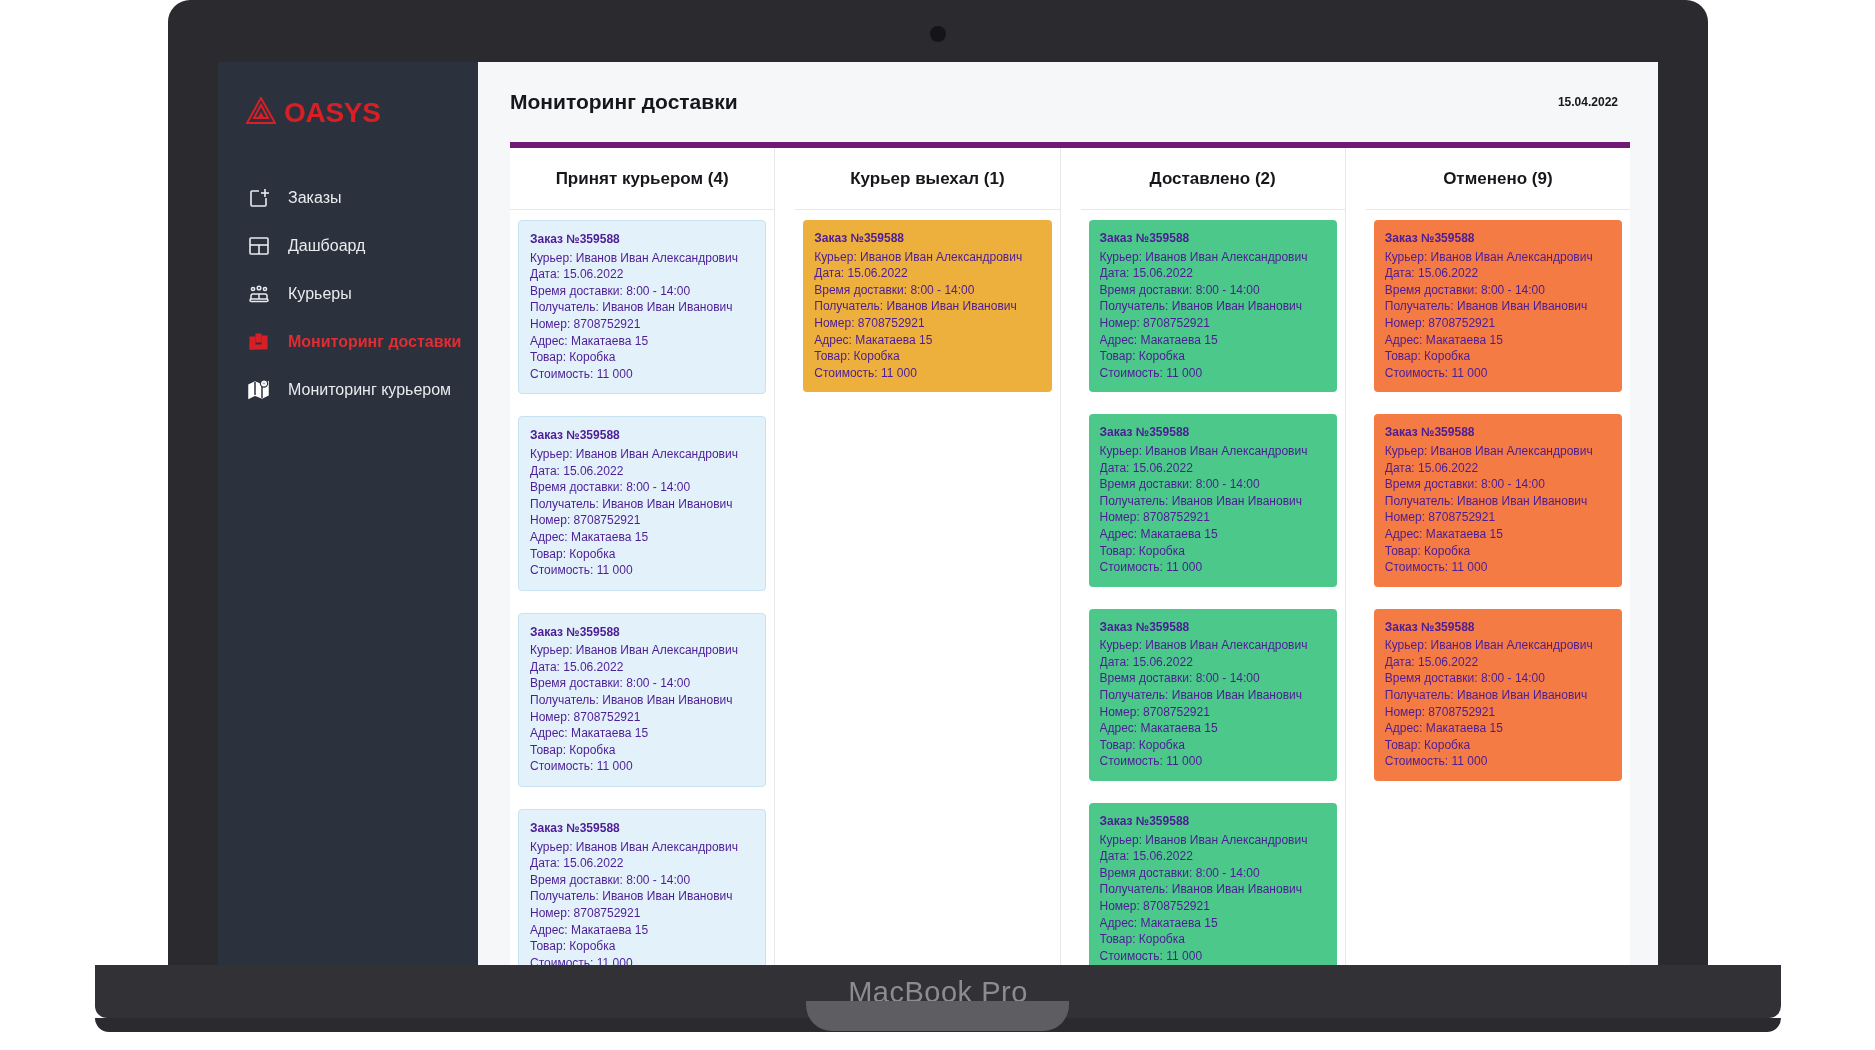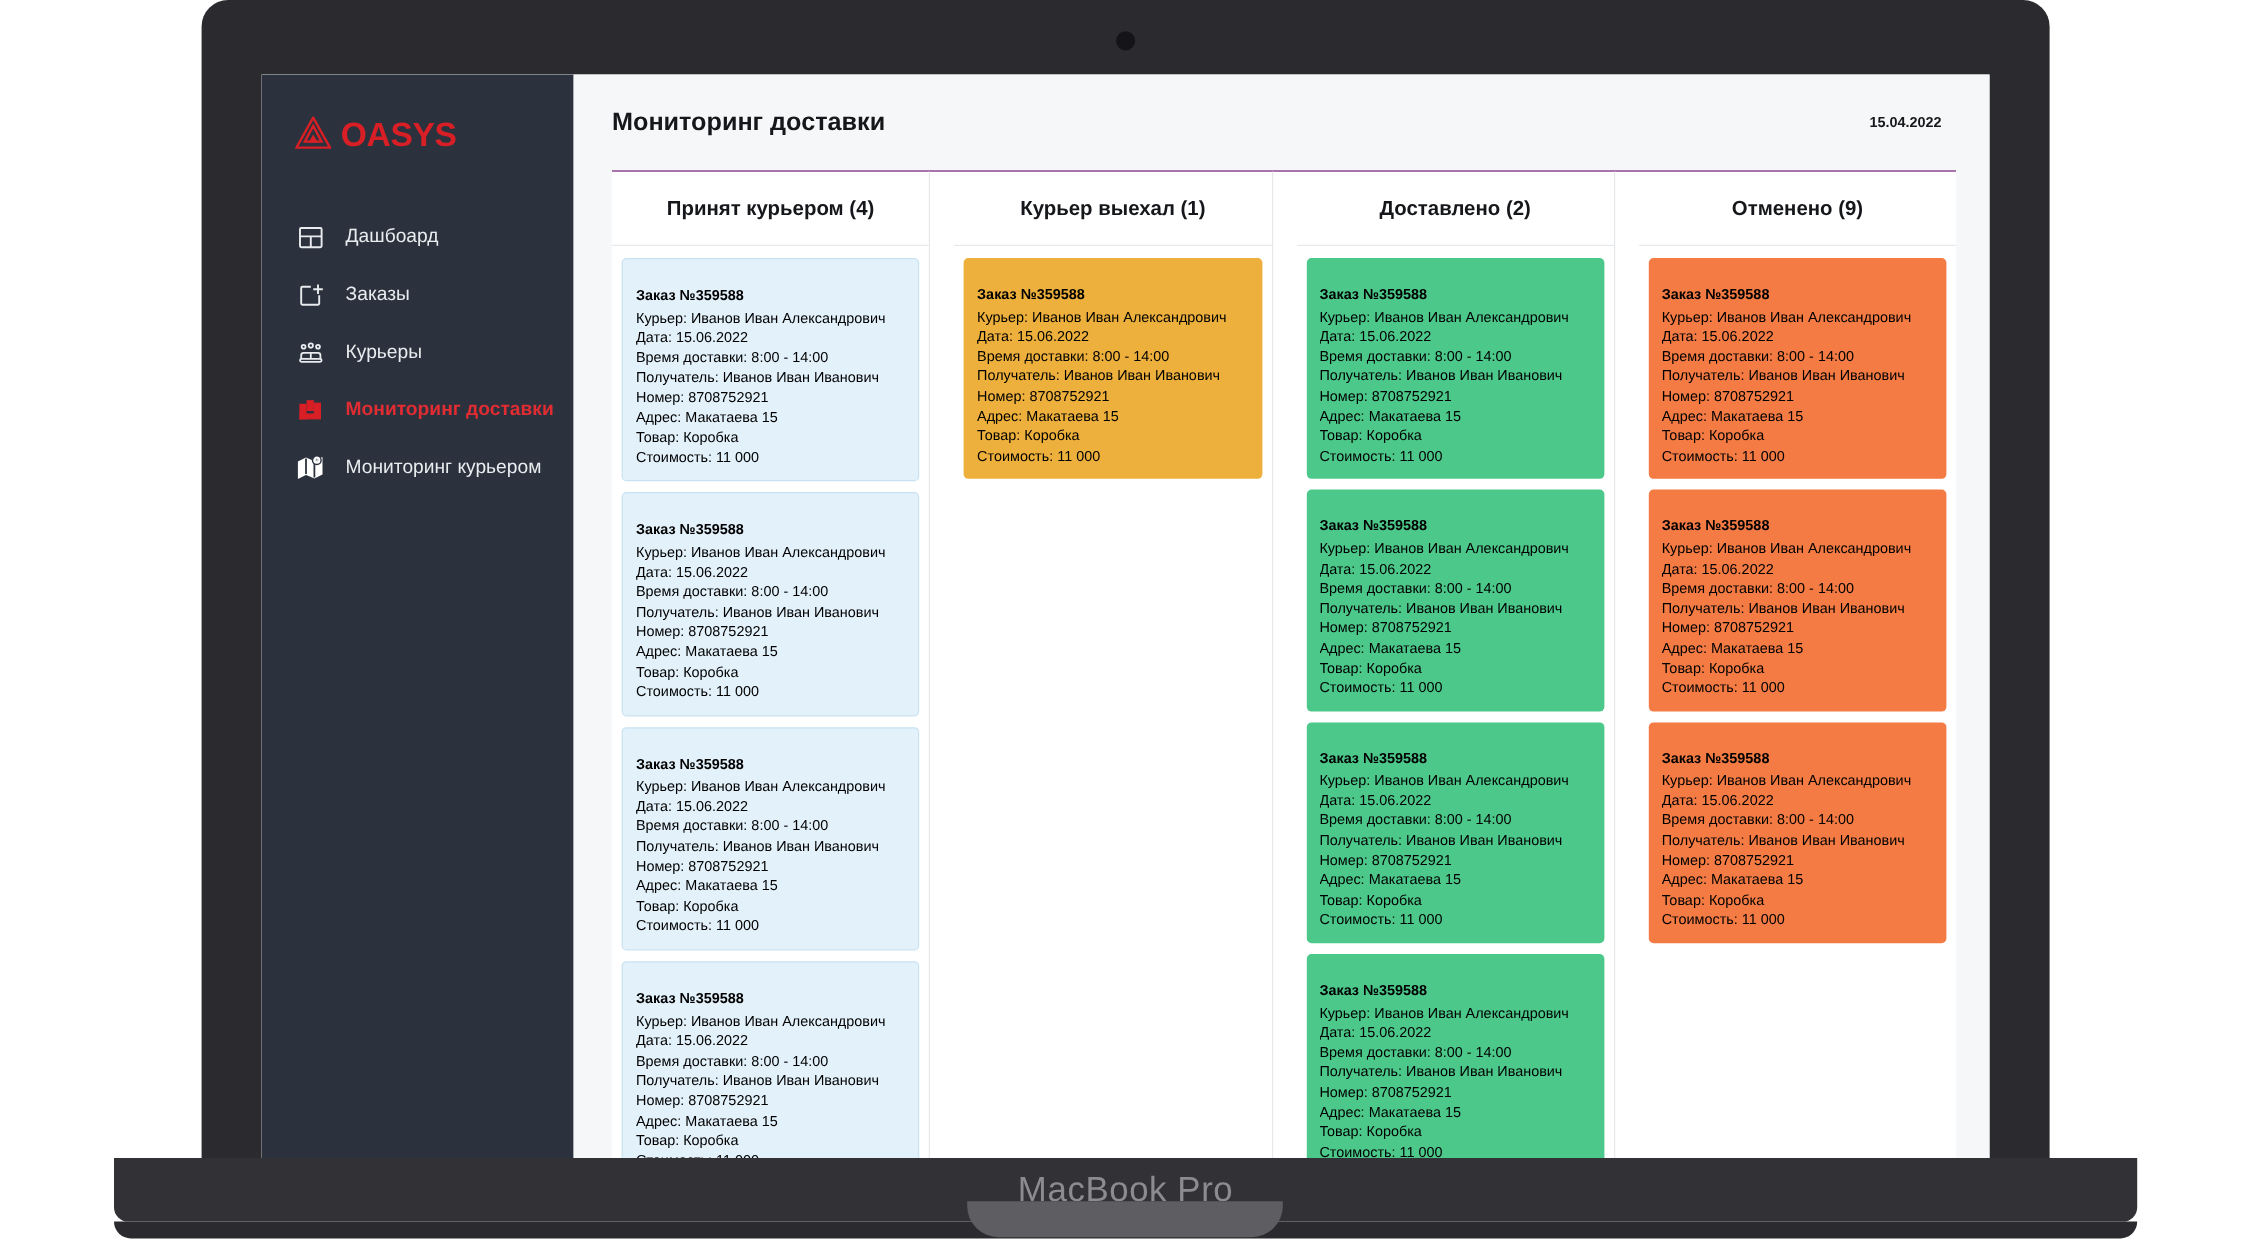--- a/index.html
+++ b/index.html
@@ -133,21 +133,21 @@
   }
   #page-title { font-size: 21px; color: #15171a; }
   #topbar-date { font-size: 12px; color: #15171a; font-weight: bold; }
 
   #board {
     flex: 1 1 auto;
     margin: 0 28px 0 32px;
     background: #ffffff;
     display: flex;
     min-height: 0;
-    border-top: 1px solid #701a75;
+    border-top: 6px solid #701a75;
     gap: 20px;
   }
   .board-col {
     flex: 1 1 0;
     min-width: 0;
     display: flex;
     flex-direction: column;
     border-right: 1px solid #e6e8eb;
   }
   .board-col:last-child { border-right: none; }
@@ -163,25 +163,25 @@
     border-bottom: 1px solid #e6e8eb;
   }
   .col-body {
     flex: 1 1 auto;
     padding: 10px 8px 0 8px;
     overflow: hidden;
     min-height: 0;
   }
   .card {
     border-radius: 4px;
-    padding: 22px 11px 11px 11px;
-    margin-bottom: 9px;
+    padding: 10px 11px 11px 11px;
+    margin-bottom: 22px;
     font-size: 12px;
     line-height: 16.6px;
-    color: #000000;
+    color: #4c1d95;
   }
   .card-title { font-weight: bold; margin-bottom: 2px; }
   .card-line { white-space: nowrap; overflow: hidden; }
 
   .card.accepted { background: #e3f1fb; border: 1px solid #c9e2f2; }
   .card.enroute  { background: #eeb03c; }
   .card.delivered{ background: #4cc98a; }
   .card.canceled { background: #f47b43; }
 </style>
 </head>
@@ -205,37 +205,37 @@
           </svg>
         </span>
         <span id="brand-name">OASYS</span>
       </div>
 
       <nav id="nav">
 
         <div class="nav-item">
           <span class="nav-icon">
             <svg width="24" height="24" viewBox="0 0 24 24" fill="none" stroke="#e9ecef" stroke-width="1.6">
+              <path d="M19 12v7a1 1 0 0 1-1 1H5a1 1 0 0 1-1-1V6a1 1 0 0 1 1-1h7"></path>
+              <line x1="18" y1="3" x2="18" y2="11"></line>
+              <line x1="14" y1="7" x2="22" y2="7"></line>
+            </svg>
+          </span>
+          <span>Заказы</span>
+        </div>
+
+        <div class="nav-item">
+          <span class="nav-icon">
+            <svg width="24" height="24" viewBox="0 0 24 24" fill="none" stroke="#e9ecef" stroke-width="1.6">
               <rect x="3" y="4" width="18" height="16" rx="1"></rect>
               <line x1="3" y1="11" x2="21" y2="11"></line>
               <line x1="12" y1="11" x2="12" y2="20"></line>
             </svg>
           </span>
           <span>Дашбоард</span>
-        </div>
-
-        <div class="nav-item">
-          <span class="nav-icon">
-            <svg width="24" height="24" viewBox="0 0 24 24" fill="none" stroke="#e9ecef" stroke-width="1.6">
-              <path d="M19 12v7a1 1 0 0 1-1 1H5a1 1 0 0 1-1-1V6a1 1 0 0 1 1-1h7"></path>
-              <line x1="18" y1="3" x2="18" y2="11"></line>
-              <line x1="14" y1="7" x2="22" y2="7"></line>
-            </svg>
-          </span>
-          <span>Заказы</span>
         </div>
 
         <div class="nav-item">
           <span class="nav-icon">
             <svg width="24" height="24" viewBox="0 0 24 24" fill="none" stroke="#e9ecef" stroke-width="1.5">
               <circle cx="6" cy="7" r="1.6"></circle>
                 <circle cx="12" cy="6" r="1.8"></circle>
                 <circle cx="18" cy="7" r="1.6"></circle>
               <path d="M4 17v-3a2 2 0 0 1 2-2h12a2 2 0 0 1 2 2v3"></path>
               <line x1="12" y1="12" x2="12" y2="17"></line>

